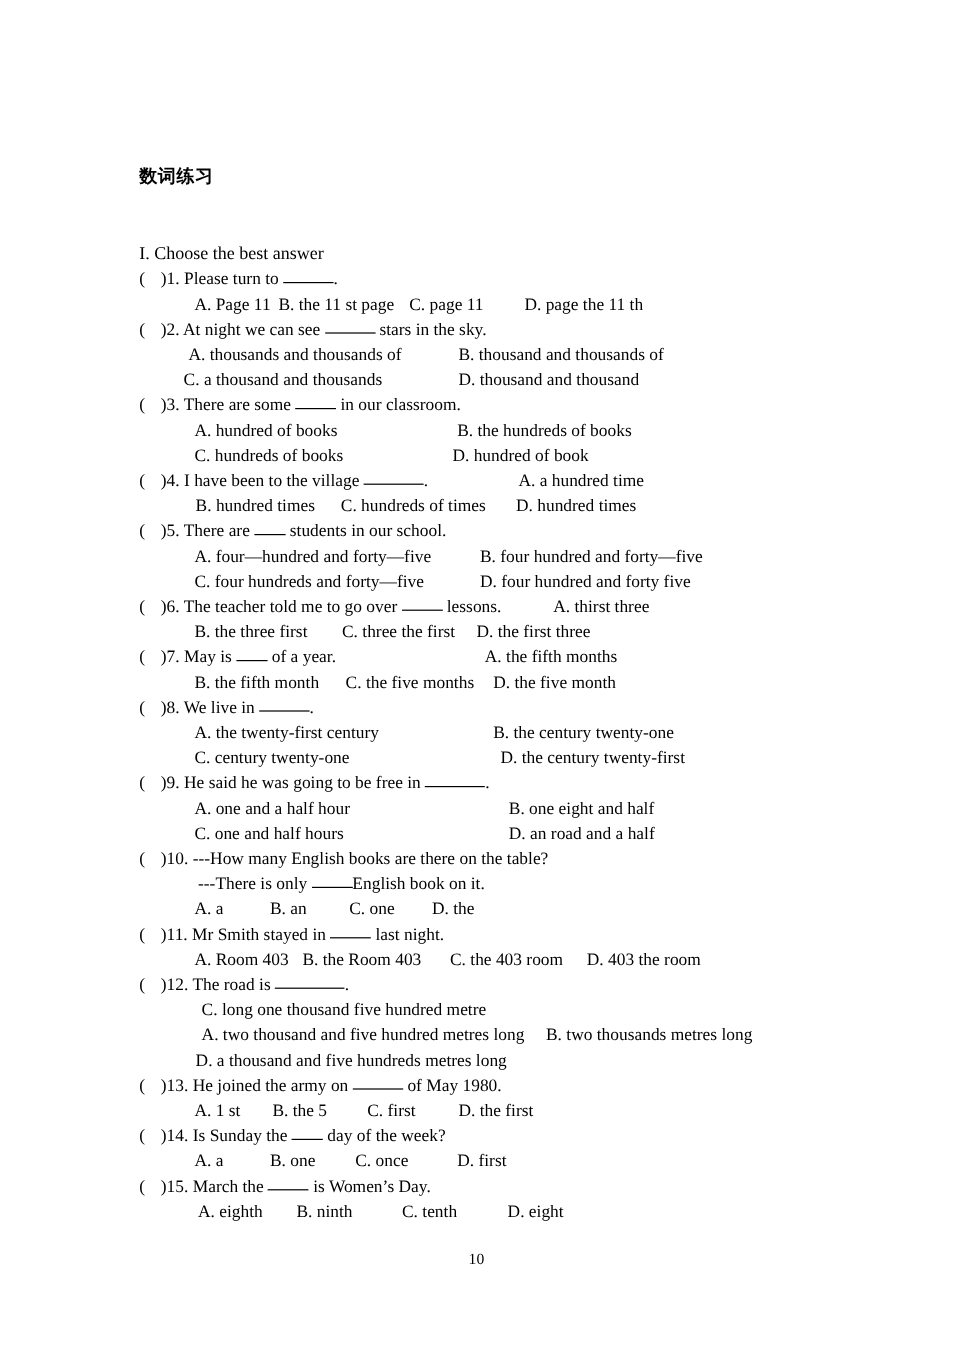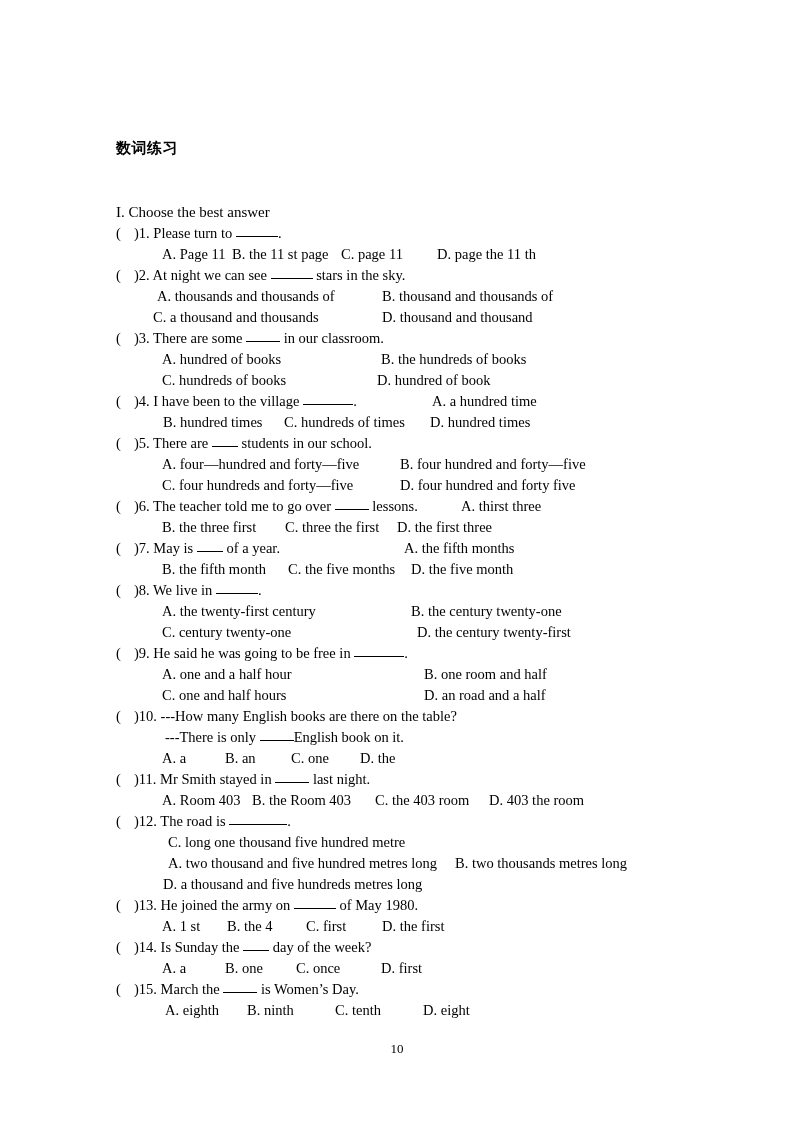--- a/index.html
+++ b/index.html
@@ -204,21 +204,21 @@
           <span class="opt" style="left: 162px;">C. century twenty-one</span>
           <span class="opt" style="left: 417px;">D. the century twenty-first</span>
         </div>
       </div>
       <div class="qblock" style="top: 643px;">
         <div class="line">
           <span class="stem"><span class="marker">(</span><span>)</span><span>9. </span><span>He said he was going to be free in</span> <span class="blank b7"></span><span>.</span></span>
         </div>
         <div class="opt-row">
           <span class="opt" style="left: 162px;">A. one and a half hour</span>
-          <span class="opt" style="left: 424px;">B. one room and half</span>
+          <span class="opt" style="left: 424px;">B. one eight and half</span>
         </div>
         <div class="opt-row">
           <span class="opt" style="left: 162px;">C. one and half hours</span>
           <span class="opt" style="left: 424px;">D. an road and a half</span>
         </div>
       </div>
       <div class="qblock" style="top: 706px;">
         <div class="line">
           <span class="stem"><span class="marker">(</span><span>)</span><span>10. </span><span>---How many English books are there on the table?</span></span>
         </div>
@@ -257,21 +257,21 @@
         <div class="opt-row">
           <span class="opt" style="left: 163px;">D. a thousand and five hundreds metres long</span>
         </div>
       </div>
       <div class="qblock" style="top: 895px;">
         <div class="line">
           <span class="stem"><span class="marker">(</span><span>)</span><span>13. </span><span>He joined the army on</span> <span class="blank b6"></span><span> of May 1980.</span></span>
         </div>
         <div class="opt-row">
           <span class="opt" style="left: 162px;">A. 1 st</span>
-          <span class="opt" style="left: 227px;">B. the 4</span>
+          <span class="opt" style="left: 227px;">B. the 5</span>
           <span class="opt" style="left: 306px;">C. first</span>
           <span class="opt" style="left: 382px;">D. the first</span>
         </div>
       </div>
       <div class="qblock" style="top: 937px;">
         <div class="line">
           <span class="stem"><span class="marker">(</span><span>)</span><span>14. </span><span>Is Sunday the</span> <span class="blank b4"></span><span> day of the week?</span></span>
         </div>
         <div class="opt-row">
           <span class="opt" style="left: 162px;">A. a</span>

